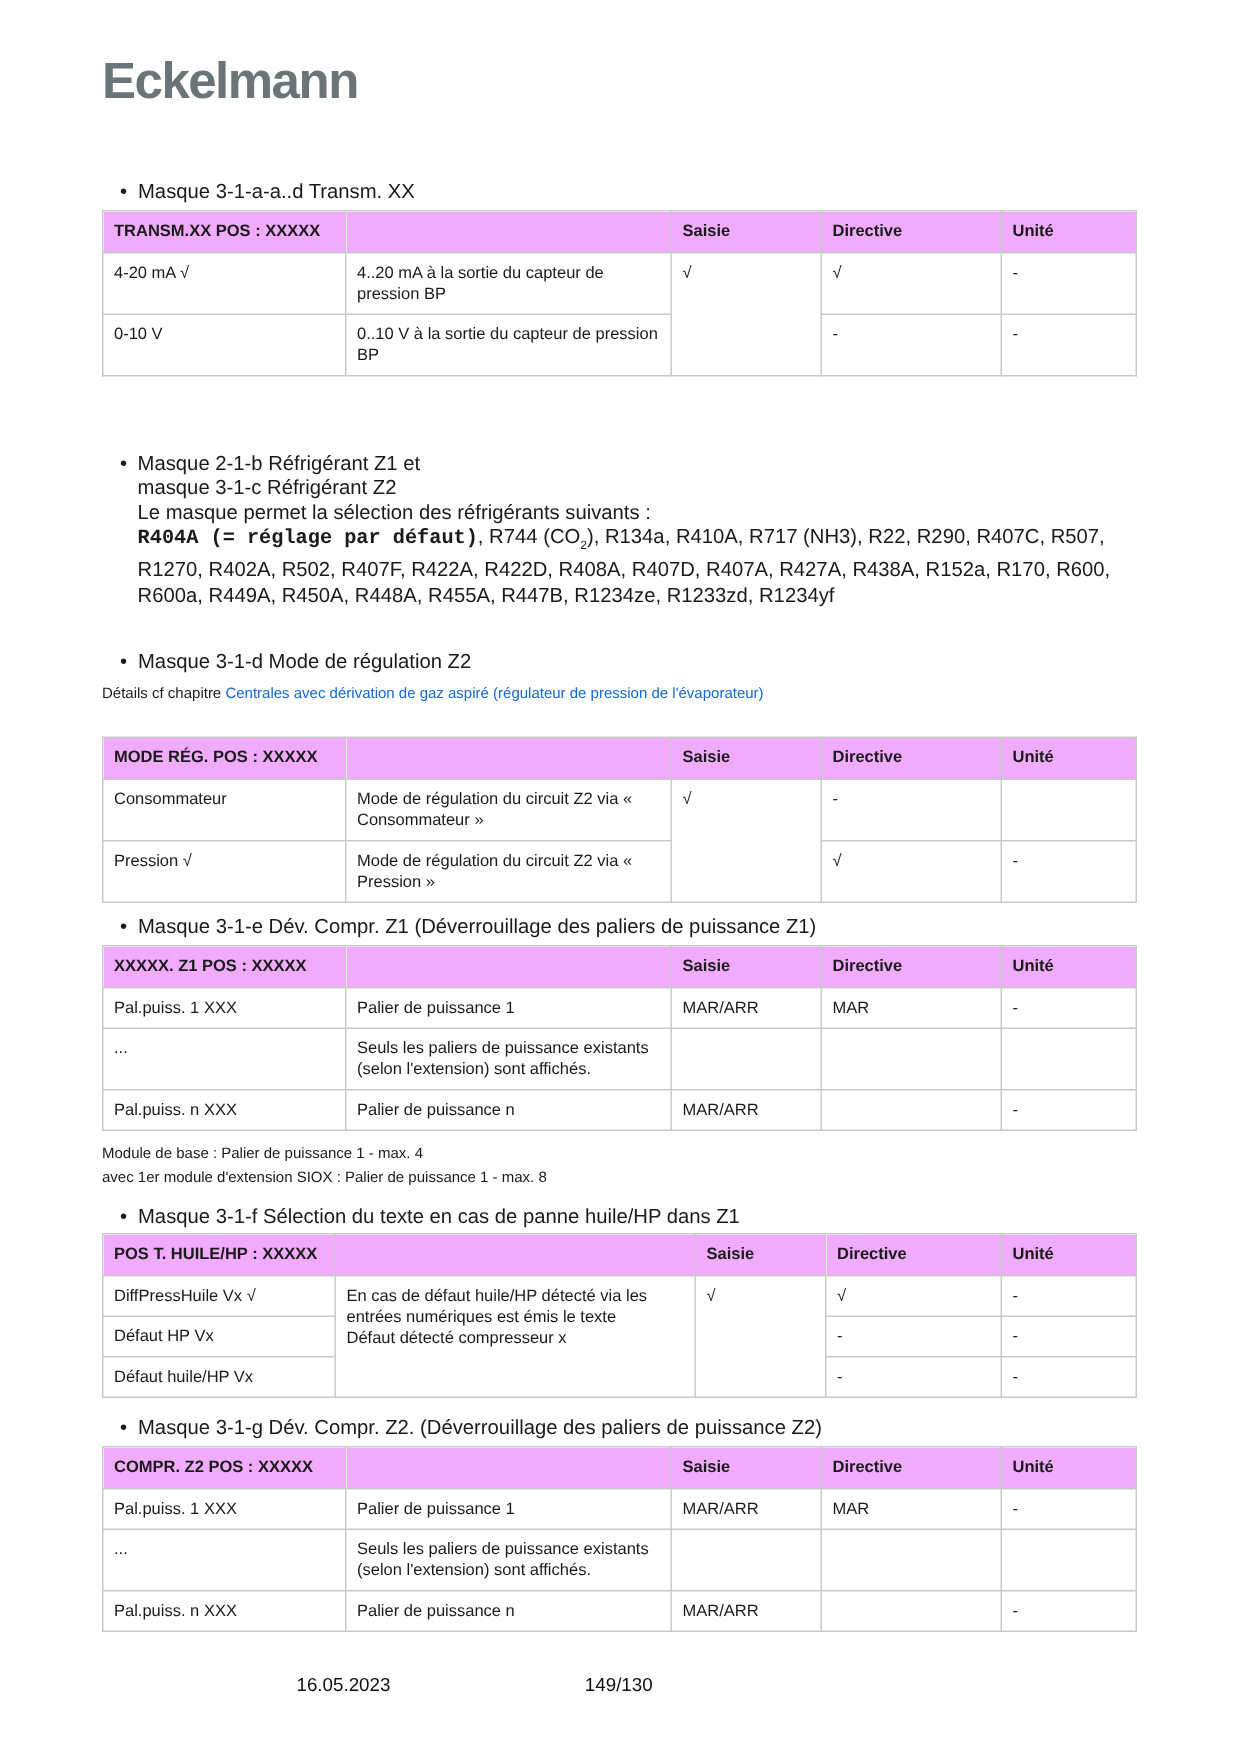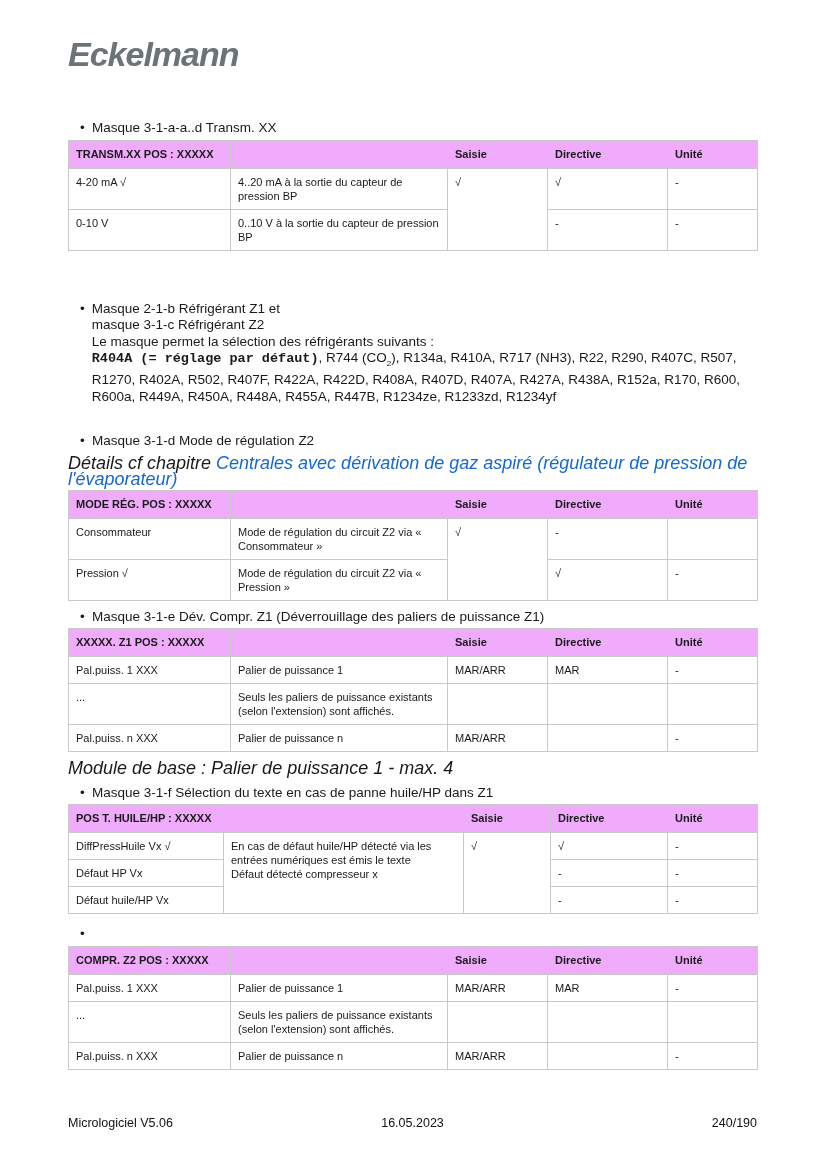--- a/index.html
+++ b/index.html
@@ -8,47 +8,47 @@
     width:827px;height:1169px;
     background:#ffffff;
     font-family:"Liberation Sans", sans-serif;
     color:#1a1a1a;
     overflow:hidden;
   }
   .content{position:absolute;left:68px;top:0;width:689px;}
   .logo{
     margin-top:36px;
     font-size:34px;line-height:36px;font-weight:bold;
-    color:#6b7476;letter-spacing:-1px;font-style:italic;
+    color:#6b7476;letter-spacing:-1px;
   }
   .bullet{
     display:flex;
     font-size:13.5px;line-height:16.5px;
     padding-left:12px;
   }
   .bullet .dot{width:5px;margin-right:7px;}
   .b1{margin-top:48px;}
   .b2{margin-top:50px;}
   .b3{margin-top:28px;}
   .b4{margin-top:8px;}
   .b5{margin-top:8px;}
   .b6{margin-top:12px;}
-  .plain{font-size:18px;line-height:16.5px;font-style:italic;}
+  .plain{font-size:10px;line-height:16.5px;}
   .details{margin-top:5px;}
   .module{margin-top:8px;}
   .link{color:#1567d3;text-decoration:none;cursor:pointer;}
   .bold{font-weight:bold;font-family:Liberation Mono, monospace;}
   .doc-table{
     width:689px;
     border-collapse:collapse;
     table-layout:fixed;
     font-size:11px;line-height:14px;
     margin-top:3px;
   }
-  .t2{margin-top:2px;}
+  .t2{margin-top:20px;}
   .doc-table td{
     border:1px solid #c9c9c9;
     padding:6px 7px;
     vertical-align:top;
     overflow:hidden;
   }
   .doc-table tr.head td{
     background:#f0abfc;
     font-weight:bold;
     height:15px;
@@ -199,20 +199,21 @@
         <td>Palier de puissance n</td>
         <td>MAR/ARR</td>
         <td></td>
         <td>-</td>
       </tr>
     </tbody>
       </table>
 
     <div class="plain module">
       <div>Module de base : Palier de puissance 1 - max. 4</div>
+      <div>avec 1er module d'extension SIOX : Palier de puissance 1 - max. 8</div>
     </div>
 
     <div class="bullet b5">
       <span class="dot">•</span>
       <span>Masque 3-1-f Sélection du texte en cas de panne huile/HP dans Z1</span>
     </div>
 
     <table class="doc-table t4">
       <colgroup>
           <col class="col-a">
@@ -247,20 +248,21 @@
       <tr>
         <td>Défaut huile/HP Vx</td>
         <td>-</td>
         <td>-</td>
       </tr>
     </tbody>
       </table>
 
     <div class="bullet b6">
       <span class="dot">•</span>
+      <span>Masque 3-1-g Dév. Compr. Z2. (Déverrouillage des paliers de puissance Z2)</span>
     </div>
 
     <table class="doc-table t5">
       <colgroup>
           <col class="col-a">
           <col class="col-b">
           <col class="col-c">
           <col class="col-d">
           <col class="col-e">
         </colgroup>
@@ -292,17 +294,16 @@
         <td>MAR/ARR</td>
         <td></td>
         <td>-</td>
       </tr>
     </tbody>
       </table>
 
   </div>
 
   <div class="footer">
-    <span class="fl">Micrologiciel V5.06</span>
     <span class="fc">16.05.2023</span>
-    <span class="fr">240/190</span>
+    <span class="fr">149/130</span>
   </div>
 </div>
 
 </body></html>

